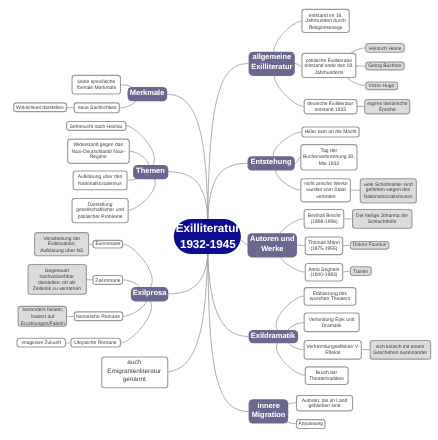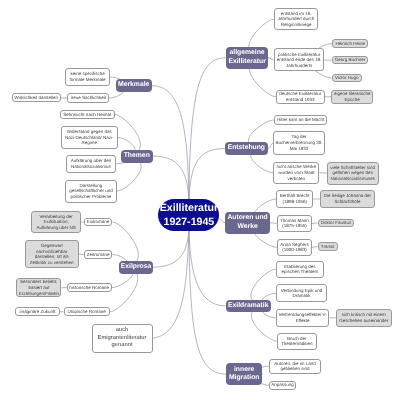--- a/index.html
+++ b/index.html
@@ -67,21 +67,21 @@
     <path d="M 312.0 247.3 L 317.5 246.5"></path>
     <path d="M 329.5 317.8 L 335.9 317.8"></path>
     <path d="M 324.5 96.8 L 331.4 96.7"></path>
     <path d="M 324.2 60.0 C 299.7 60.0 320.9 43.6 331.9 43.6"></path>
     <path d="M 324.2 60.0 C 327.9 60.0 327.9 60.1 331.6 60.1"></path>
     <path d="M 324.2 60.0 C 297.4 60.0 320.6 77.8 331.6 77.8"></path>
     <path d="M 188.9 230.0 C 186.9 290.0 182.6 334.2 152.6 338.2"></path>
   </svg>
   <div class="node root" style="left:158.4px;top:199.0px;width:61.0px;height:32.0px;font-size:10.6px;">
       <span>Exilliteratur</span>
-      <span>1927-1945</span>
+      <span>1932-1945</span>
     </div>
   <div class="node branch" style="left:115.7px;top:79.2px;width:36.0px;height:13.0px;font-size:6.8px;">
       <span>Merkmale</span>
     </div>
   <div class="node branch" style="left:121.0px;top:149.6px;width:31.5px;height:13.0px;font-size:6.8px;">
       <span>Themen</span>
     </div>
   <div class="node branch" style="left:119.0px;top:260.6px;width:34.0px;height:13.1px;font-size:6.8px;">
       <span>Exilprosa</span>
     </div>

